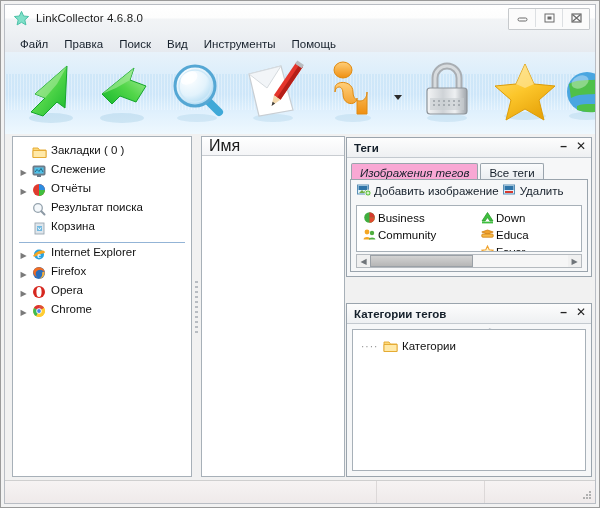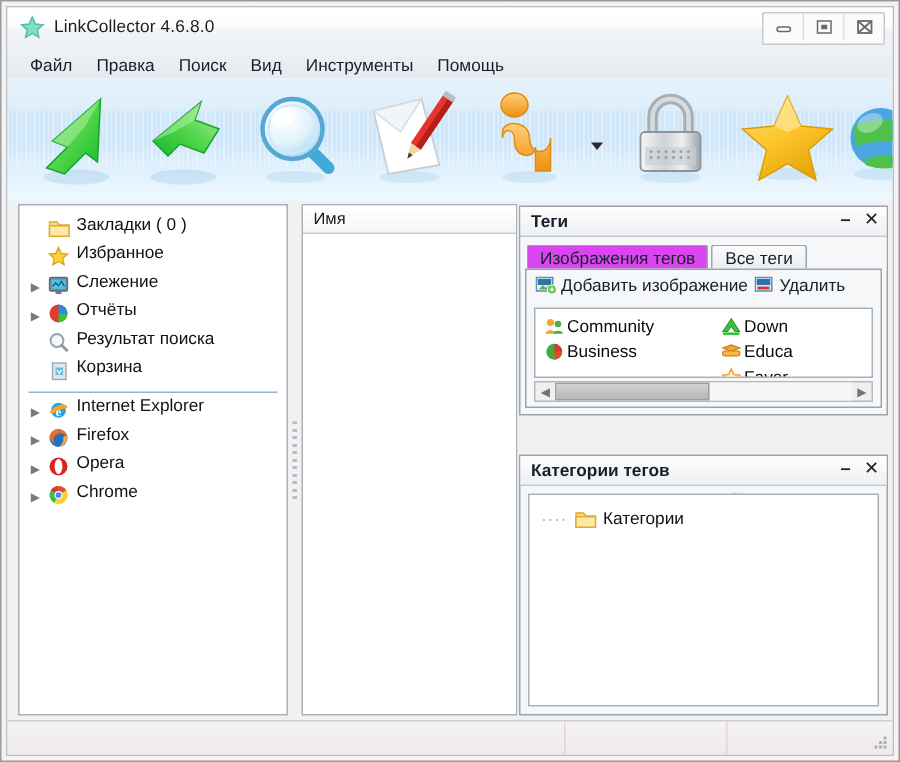--- a/index.html
+++ b/index.html
@@ -52,21 +52,21 @@
   .splitV .grip{position:absolute;left:2px;top:50%;margin-top:-26px;width:3px;height:52px;
      background:repeating-linear-gradient(to bottom,#b7bcc2 0 2px,transparent 2px 5px);}
   .panel-mid{position:absolute;left:196px;top:2px;width:144px;bottom:4px;
              background:#fff;border:1px solid #a7b0b8;box-sizing:border-box;}
   .splitV2{position:absolute;left:340px;top:2px;width:5px;bottom:4px;background:#f1f1f1;}
   .panel-right{position:absolute;left:341px;top:0px;right:3px;bottom:4px;}
 
   
   .colhead{height:18px;background:linear-gradient(to bottom,#ffffff,#f4f5f7);
            border-bottom:1px solid #c8ccd1;display:flex;align-items:center;}
-  .colhead span{padding-left:7px;font-size:11px;color:#1a1a1a;}
+  .colhead span{padding-left:7px;font-size:16px;color:#1a1a1a;}
 
   
   .tree{padding:7px 0 0 0;}
   .trow{height:19px;display:flex;padding-left:4px;cursor:default;font-size:11.5px;}
   .exp{width:13px;display:flex;align-items:center;justify-content:center;color:#7a7a7a;font-size:8px;}
   .ticon{width:18px;height:16px;display:flex;align-items:center;justify-content:center;}
   .tlabel{padding-left:3px;color:#111;white-space:nowrap;}
   .tsep{height:1px;background:#93b4d6;margin:3px 6px 3px 6px;}
 
   
@@ -76,21 +76,21 @@
   .dock-title b{font-weight:bold;font-size:11.5px;padding-left:7px;color:#15202b;}
   .dock-btns{position:absolute;right:5px;top:2px;display:flex;gap:9px;align-items:center;}
   .dock-btns span{font-size:12px;color:#222;line-height:12px;cursor:pointer;font-weight:bold;}
 
   
   .tabs{height:19px;display:flex;align-items:flex-end;padding:4px 0 0 4px;
         background:#f6f7f8;}
   .tab{height:17px;padding:0 8px;display:flex;align-items:center;font-size:11.5px;
        border:1px solid #9aa4ad;border-bottom:none;background:linear-gradient(to bottom,#fafbfc,#e9ecef);
        margin-right:2px;border-radius:2px 2px 0 0;color:#16202b;cursor:default;}
-  .tab.active{background:#d946ef;font-weight:normal;}
+  .tab.active{background:#f9a8d4;font-weight:normal;font-style:italic;}
 
   .tabbody{position:absolute;left:3px;right:3px;top:41px;bottom:4px;
            background:#f6f7f8;border:1px solid #9aa4ad;box-sizing:border-box;}
 
   .ttools{height:22px;display:flex;align-items:center;padding-left:6px;gap:4px;}
   .tbtn{display:flex;align-items:center;gap:3px;font-size:11.5px;color:#16202b;cursor:pointer;white-space:nowrap;}
 
   .taglist{position:absolute;left:5px;right:5px;top:25px;bottom:19px;background:#fff;
            border:1px solid #a7b0b8;overflow:hidden;box-sizing:border-box;}
   .tagcol{position:absolute;top:3px;}
@@ -313,29 +313,20 @@
           <span class="exp"></span>
           <span class="ticon">
             <svg width="15" height="13" viewBox="0 0 15 13">
               <path d="M1 2 h5 l1.5 2 H14 v7.5 H1 Z" fill="#fdd97a" stroke="#e3a72c" stroke-width=".9"></path>
               <path d="M1 4.5 h13 v7 H1 Z" fill="#ffe9a8" stroke="#e3a72c" stroke-width=".9"></path>
                 </svg>
           </span>
           <span class="tlabel">Закладки ( 0 )</span>
         </div>
 
-        <div class="trow">
-          <span class="exp"></span>
-          <span class="ticon">
-            <svg width="14" height="14" viewBox="0 0 14 14">
-              <polygon points="7,1 8.8,5 13,5.4 9.8,8.3 10.7,12.5 7,10.3 3.3,12.5 4.2,8.3 1,5.4 5.2,5" fill="#ffd33a" stroke="#e0a20c" stroke-width=".9"></polygon>
-                </svg>
-          </span>
-          <span class="tlabel">Избранное</span>
-        </div>
 
         <div class="trow">
           <span class="exp">▶</span>
           <span class="ticon">
             <svg width="14" height="13" viewBox="0 0 14 13">
               <rect x="1" y="1" width="12" height="9" rx="1" fill="#7a8b99" stroke="#5b6a77" stroke-width=".9"></rect>
               <rect x="2.5" y="2.5" width="9" height="6" fill="#4ec2ea"></rect>
               <path d="M3 7 l2-2.5 2 2 2-3 2 3.5" stroke="#1d5d78" stroke-width=".9" fill="none"></path>
               <rect x="5" y="10" width="4" height="2" fill="#6a7a87"></rect>
                 </svg>
@@ -487,37 +478,37 @@
               </span>
               <span>Удалить</span>
             </div>
           </div>
 
           <div class="taglist">
             <div class="tagcol" style="left:4px;">
               <div class="tagrow">
                 <span class="ti">
                   <svg width="13" height="13" viewBox="0 0 13 13">
+                    <circle cx="6.5" cy="6.5" r="5.3" fill="#3fae3f"></circle>
+                    <path d="M6.5 6.5 L6.5 1.2 A5.3 5.3 0 0 1 11.8 6.5 Z" fill="#d63a2f"></path>
+                    <path d="M6.5 6.5 L11.8 6.5 A5.3 5.3 0 0 1 6.5 11.8 Z" fill="#e04b2f"></path>
+                      </svg>
+                </span>
+                <span>Business</span>
+              </div>
+              <div class="tagrow">
+                <span class="ti">
+                  <svg width="13" height="13" viewBox="0 0 13 13">
                     <circle cx="4" cy="4" r="2.4" fill="#f5a623"></circle>
                     <path d="M0.6 11.5 C0.6 8.3, 7.4 8.3, 7.4 11.5 Z" fill="#f5a623"></path>
                     <circle cx="9" cy="5" r="2.2" fill="#4fae3f"></circle>
                     <path d="M5.8 11.5 C5.8 8.8, 12.4 8.8, 12.4 11.5 Z" fill="#4fae3f"></path>
                       </svg>
                 </span>
                 <span>Community</span>
-              </div>
-              <div class="tagrow">
-                <span class="ti">
-                  <svg width="13" height="13" viewBox="0 0 13 13">
-                    <circle cx="6.5" cy="6.5" r="5.3" fill="#3fae3f"></circle>
-                    <path d="M6.5 6.5 L6.5 1.2 A5.3 5.3 0 0 1 11.8 6.5 Z" fill="#d63a2f"></path>
-                    <path d="M6.5 6.5 L11.8 6.5 A5.3 5.3 0 0 1 6.5 11.8 Z" fill="#e04b2f"></path>
-                      </svg>
-                </span>
-                <span>Business</span>
               </div>
             </div>
 
             <div class="tagcol" style="left:122px;">
               <div class="tagrow">
                 <span class="ti">
                   <svg width="13" height="13" viewBox="0 0 13 13">
                     <path d="M6.5 1.5 L12 10 H9 L6.5 6.5 L4 10 H1 Z" fill="#3fbf3f" stroke="#2a9a2a" stroke-width=".8"></path>
                     <rect x="1" y="10.6" width="11" height="1.8" fill="#3fbf3f"></rect>
                       </svg>

